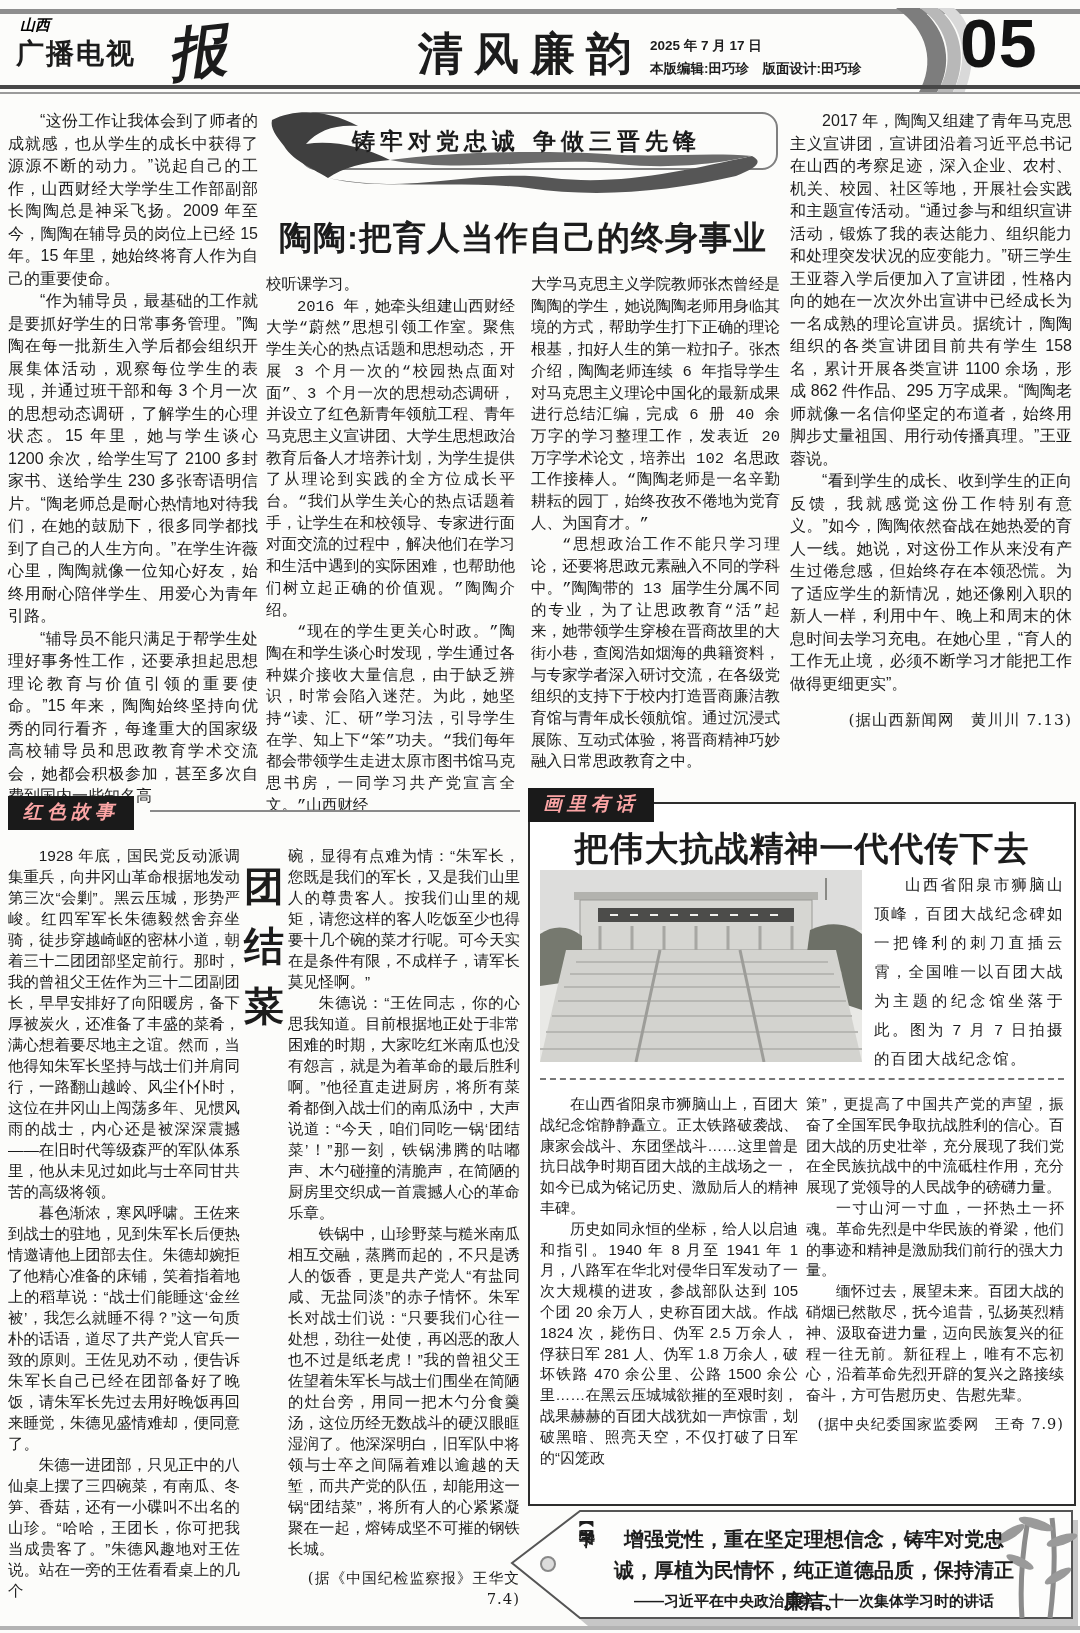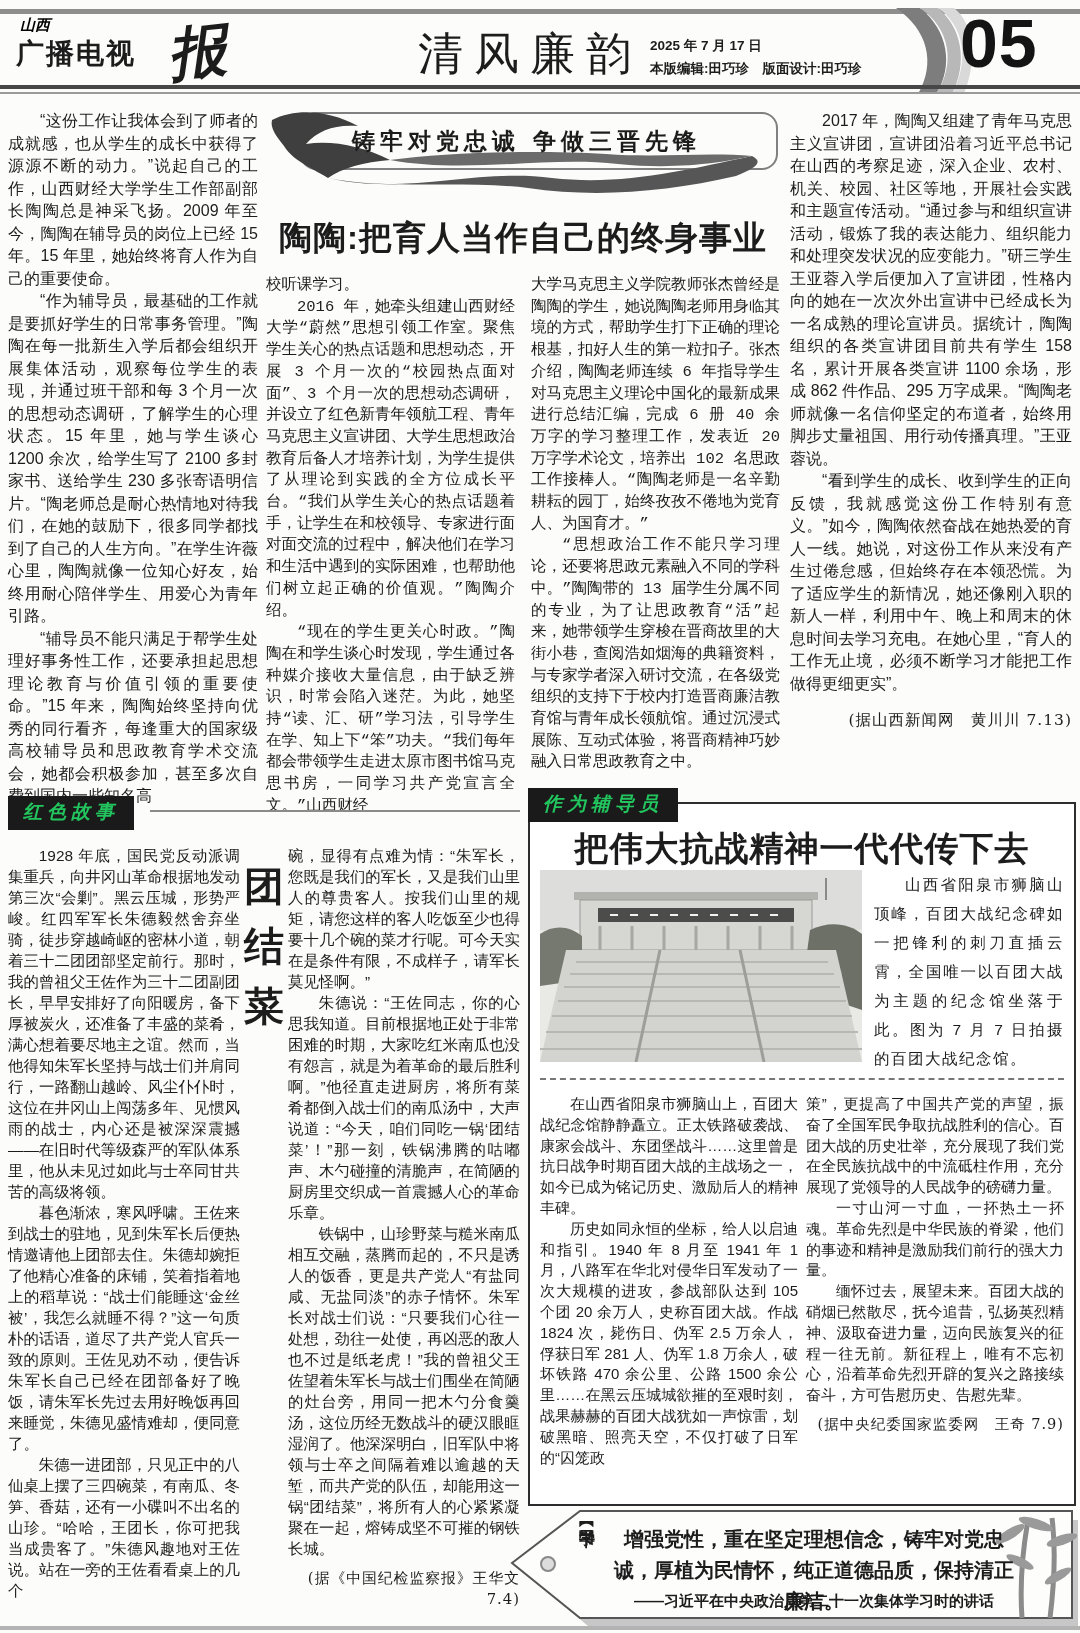--- a/index.html
+++ b/index.html
@@ -11,21 +11,21 @@
   #mast-rule-b{top:92px;height:2px;background:#9a9a9a;}
   #bottom-rule{top:1626px;height:4px;background:#b3b3b3;}
 
   
   #masthead{position:absolute;left:0;top:16px;width:100%;height:70px;}
   #logo{position:absolute;left:16px;top:0;}
   #logo-region{display:block;color:#000000;font-size:15px;font-weight:bold;font-style:italic;margin-left:4px;font-family:"DejaVu Serif",serif;}
   #logo-main{font-size:28px;font-weight:900;letter-spacing:2px;}
   #logo-bao{position:absolute;left:152px;top:-2px;font-size:58px;font-weight:bold;font-style:italic;
             font-family:"DejaVu Serif",serif;transform:rotate(-6deg);}
-  #edition-title{position:absolute;left:418px;top:8px;font-size:45px;letter-spacing:11px;font-weight:400;}
+  #edition-title{position:absolute;left:418px;top:8px;font-size:45px;letter-spacing:11px;font-weight:700;}
   #issue-info{position:absolute;left:650px;top:18px;font-size:13.5px;font-weight:bold;line-height:23px;}
   #mast-swoosh{position:absolute;left:858px;top:-8px;}
   #page-number{position:absolute;left:960px;top:-12px;font-size:68px;font-weight:600;letter-spacing:1px;color:#141414;}
 
   
   .bt p{margin:0;text-align:justify;text-indent:2em;}
   .bt p.noindent{text-indent:0;}
   .attr{font-family:"DejaVu Serif",serif;text-align:right;margin-top:8px;letter-spacing:1px;}
 
   
@@ -36,21 +36,21 @@
   #banner-text{position:absolute;left:86px;top:22px;font-size:23px;font-weight:bold;letter-spacing:5px;
                font-family:"DejaVu Serif",serif;z-index:3;}
   #banner-ribbon{position:absolute;left:0;top:0;z-index:2;}
   #lead-headline{margin-top:12px;text-align:center;font-size:33px;font-weight:900;letter-spacing:1px;white-space:nowrap;}
   #lead-cols{display:flex;gap:16px;margin-top:14px;font-size:15.5px;line-height:21.7px;font-family:Liberation Mono, monospace;}
   #lead-cols .col{width:249px;}
   #lead-col4{position:absolute;left:790px;top:110px;width:282px;font-size:16px;line-height:22.5px;}
   #lead-col4 .attr{font-size:15.5px;margin-top:14px;}
 
   
-  .section-label{display:inline-block;background:#1a1a1a;color:#22c55e;font-family:"DejaVu Serif",serif;
+  .section-label{display:inline-block;background:#1a1a1a;color:#fca5a5;font-family:"DejaVu Serif",serif;
                  font-style:italic;font-weight:bold;font-size:19px;letter-spacing:5px;padding:3px 15px 5px;}
   #red-label{position:absolute;left:8px;top:796px;z-index:2;}
   #red-label-rule{position:absolute;left:150px;top:810px;width:370px;height:2px;background:#8a8a8a;}
 
   
   #red-cols{position:absolute;left:8px;top:845px;width:512px;display:flex;gap:48px;
             font-size:15.4px;line-height:21px;}
   #red-cols .col{width:232px;}
   #red-title{position:absolute;left:238px;top:856px;width:52px;text-align:center;
              font-family:"DejaVu Serif",serif;font-weight:bold;font-size:40px;line-height:60px;background:#fcfcfa;}
@@ -156,21 +156,21 @@
     </div>
     <div class="col">
       <p class="noindent">碗，显得有点难为情：“朱军长，您既是我们的军长，又是我们山里人的尊贵客人。按我们山里的规矩，请您这样的客人吃饭至少也得要十几个碗的菜才行呢。可今天实在是条件有限，不成样子，请军长莫见怪啊。”</p>
       <p>朱德说：“王佐同志，你的心思我知道。目前根据地正处于非常困难的时期，大家吃红米南瓜也没有怨言，就是为着革命的最后胜利啊。”他径直走进厨房，将所有菜肴都倒入战士们的南瓜汤中，大声说道：“今天，咱们同吃一锅‘团结菜’！”那一刻，铁锅沸腾的咕嘟声、木勺碰撞的清脆声，在简陋的厨房里交织成一首震撼人心的革命乐章。</p>
       <p>铁锅中，山珍野菜与糙米南瓜相互交融，蒸腾而起的，不只是诱人的饭香，更是共产党人“有盐同咸、无盐同淡”的赤子情怀。朱军长对战士们说：“只要我们心往一处想，劲往一处使，再凶恶的敌人也不过是纸老虎！”我的曾祖父王佐望着朱军长与战士们围坐在简陋的灶台旁，用同一把木勺分食羹汤，这位历经无数战斗的硬汉眼眶湿润了。他深深明白，旧军队中将领与士卒之间隔着难以逾越的天堑，而共产党的队伍，却能用这一锅“团结菜”，将所有人的心紧紧凝聚在一起，熔铸成坚不可摧的钢铁长城。</p>
       <div class="attr">(据《中国纪检监察报》王华文 7.4)</div>
     </div>
   </div>
 
   <div id="pic-box">
-    <div id="pic-label" class="section-label">作为辅导员</div>
+    <div id="pic-label" class="section-label">画里有话</div>
     <div id="pic-headline">把伟大抗战精神一代代传下去</div>
     <svg id="pic-photo" width="322" height="192" viewBox="0 0 322 192">
       <rect x="0" y="0" width="322" height="192" fill="#e9e9e6"></rect>
       <rect x="0" y="0" width="322" height="60" fill="#dddddc"></rect>
       <rect x="34" y="22" width="244" height="8" fill="#b2b2ae"></rect>
       <rect x="40" y="30" width="232" height="50" fill="#d6d6d2" stroke="#9a9a96"></rect>
       <rect x="58" y="38" width="196" height="14" fill="#4c4c4a"></rect>
       <g stroke="#f2f2ef" stroke-width="2">
         <line x1="70" y1="45" x2="78" y2="45"></line>
           <line x1="90" y1="45" x2="98" y2="45"></line>

